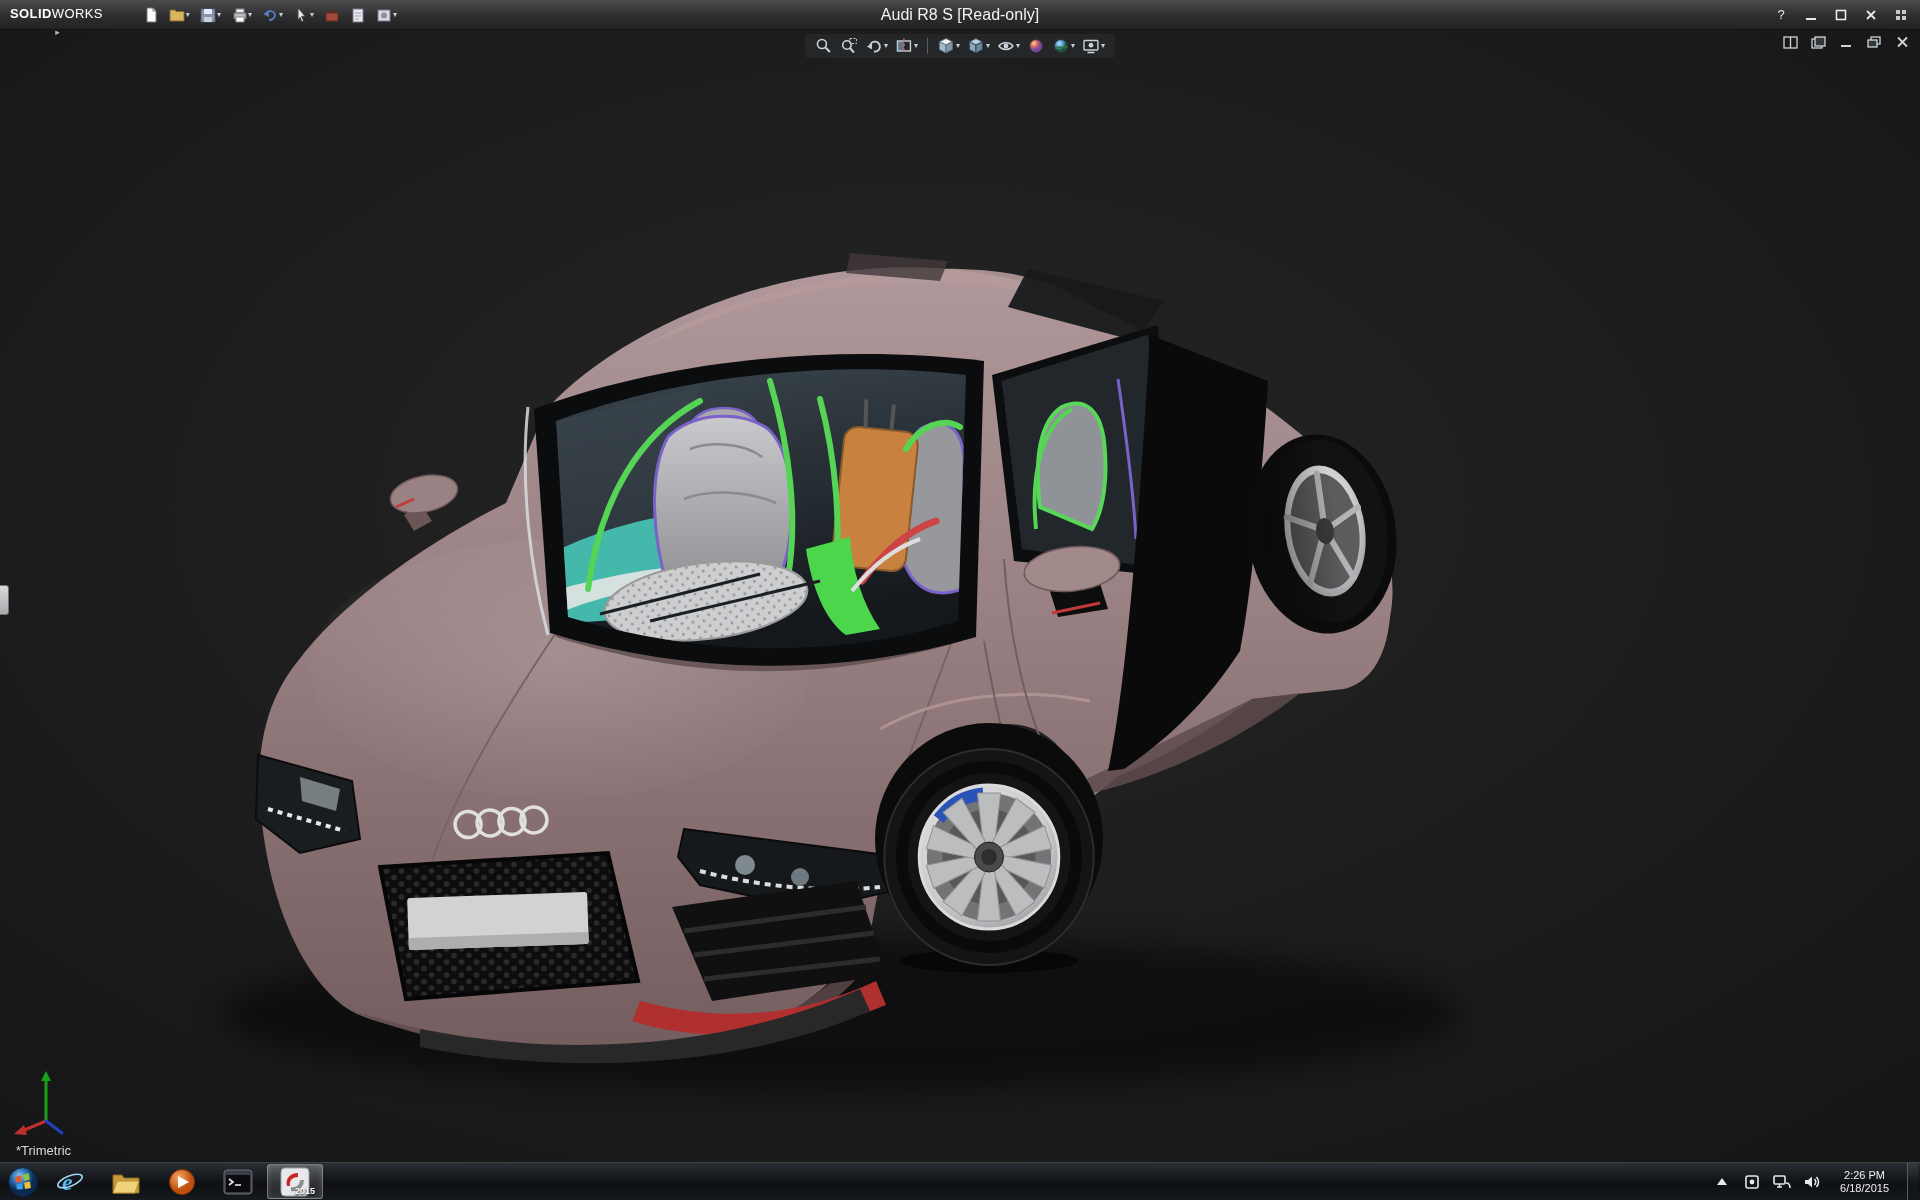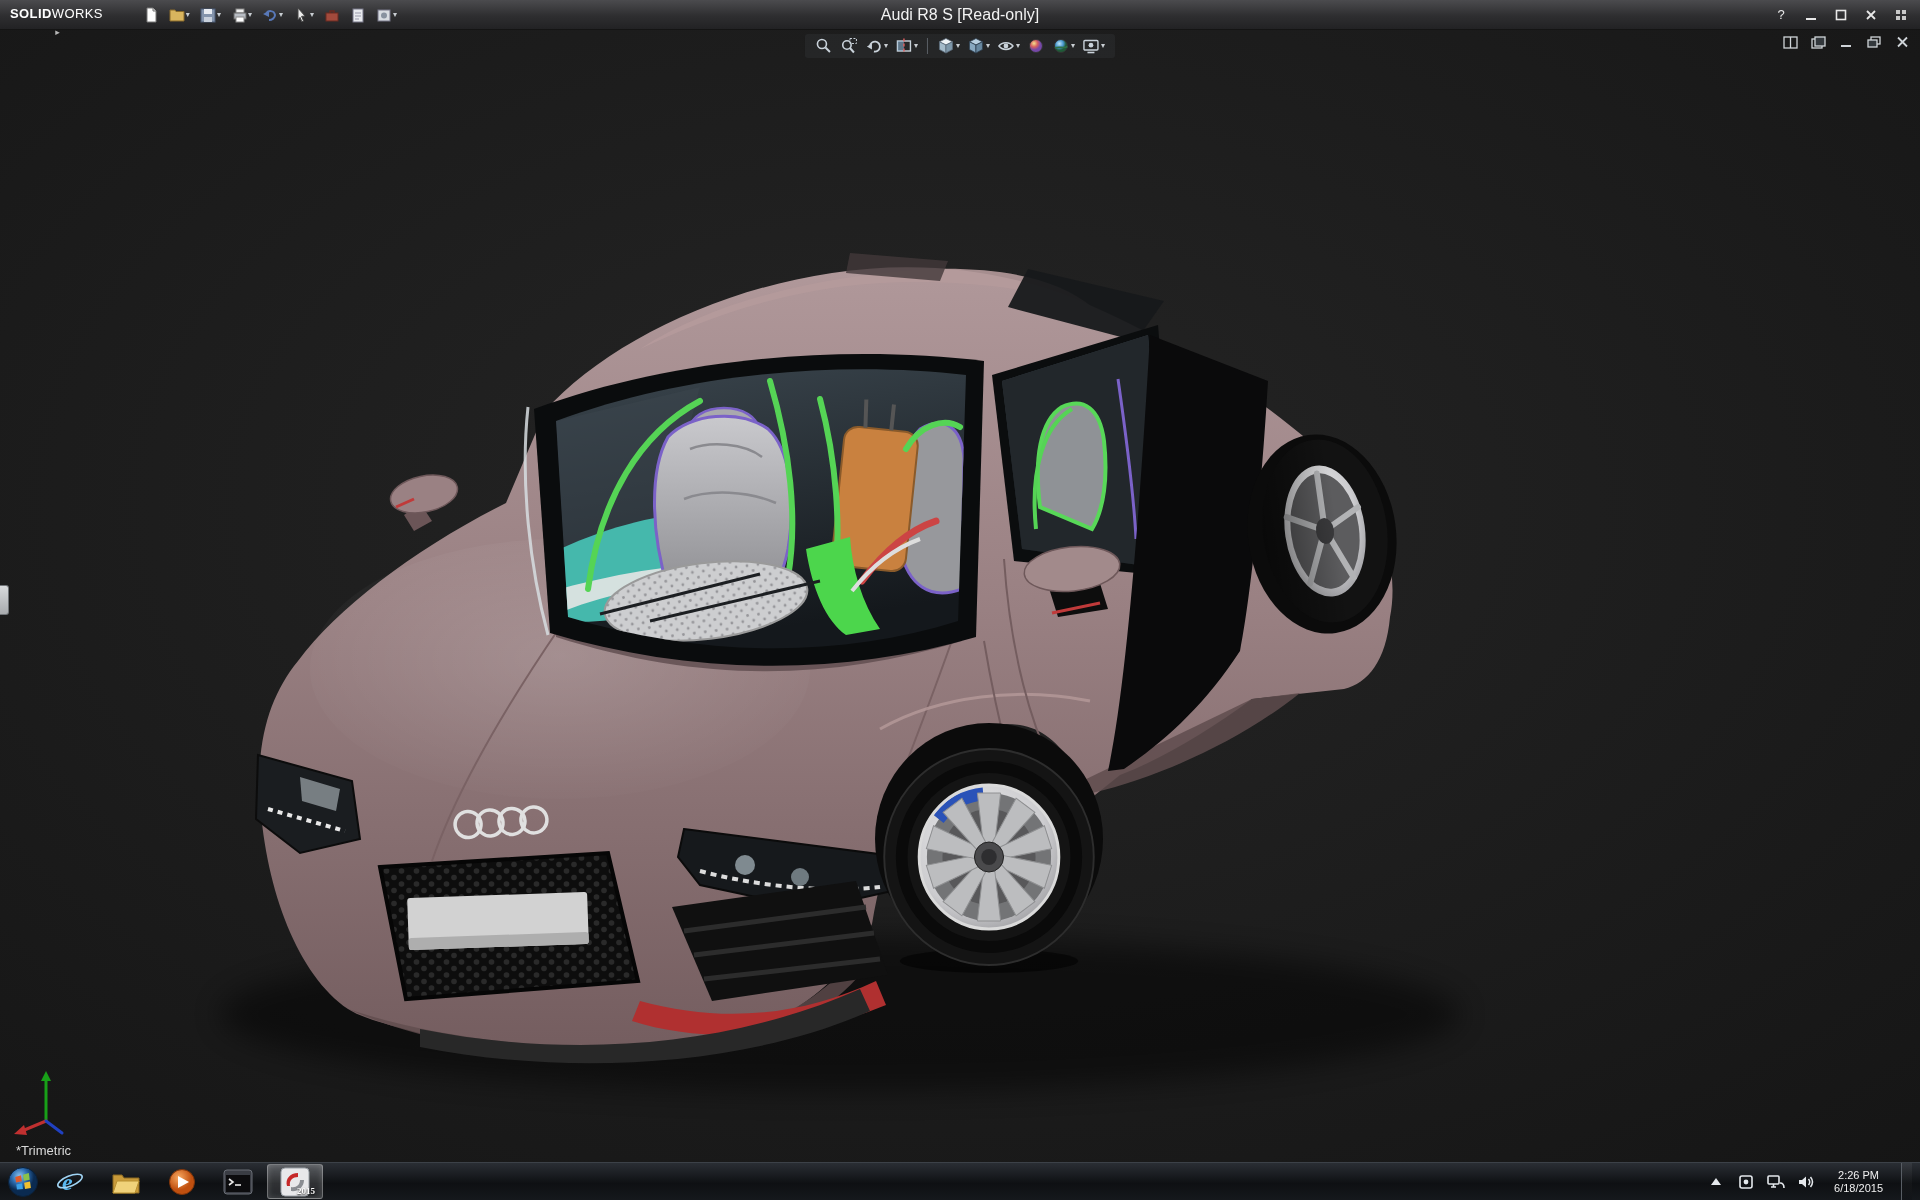--- a/index.html
+++ b/index.html
@@ -40,23 +40,23 @@
 
   
   .view-label{position:absolute;left:16px;bottom:42px;color:#d8d8d8;font-size:13px;z-index:20;}
 
   
   .taskbar{position:absolute;bottom:0;left:0;width:1920px;height:37px;
     background:linear-gradient(#2a2e34,#0e1013 55%,#15181c);border-top:1px solid #3c4148;
     display:flex;align-items:center;z-index:40;}
   .start-orb{width:38px;height:34px;display:flex;align-items:center;justify-content:center;margin-left:4px;}
   .task-btn{width:54px;height:33px;display:flex;align-items:center;justify-content:center;border-radius:3px;margin:0 1px;position:relative;}
-  .task-btn.active{background:linear-gradient(#ffffff38,#ffffff14);border:1px solid #ffffff55;box-shadow:inset 0 0 6px #ffffff30;font-family:Liberation Serif, serif;}
+  .task-btn.active{background:linear-gradient(#ffffff38,#ffffff14);border:1px solid #ffffff55;box-shadow:inset 0 0 6px #ffffff30;}
   .task-btn .badge{position:absolute;bottom:2px;right:7px;font-size:9px;font-weight:bold;color:#fff;text-shadow:0 1px 2px #000;}
-  .tray{margin-left:auto;display:flex;align-items:center;gap:10px;height:100%;padding-right:8px;}
+  .tray{margin-left:auto;display:flex;align-items:center;gap:10px;height:100%;padding-right:2px;}
   .tray-ico{display:flex;align-items:center;justify-content:center;width:20px;height:24px;border-radius:2px;}
   .clock{color:#f0f0f0;font-size:11px;text-align:center;line-height:13px;padding:0 8px;}
   .show-desktop{width:10px;height:100%;border-left:1px solid #585d64;background:linear-gradient(#ffffff10,#00000020);}
 </style>
 </head>
 <body>
 
 <div class="titlebar">
   <div class="logo">
     <svg width="20" height="20" viewBox="0 0 20 20">

